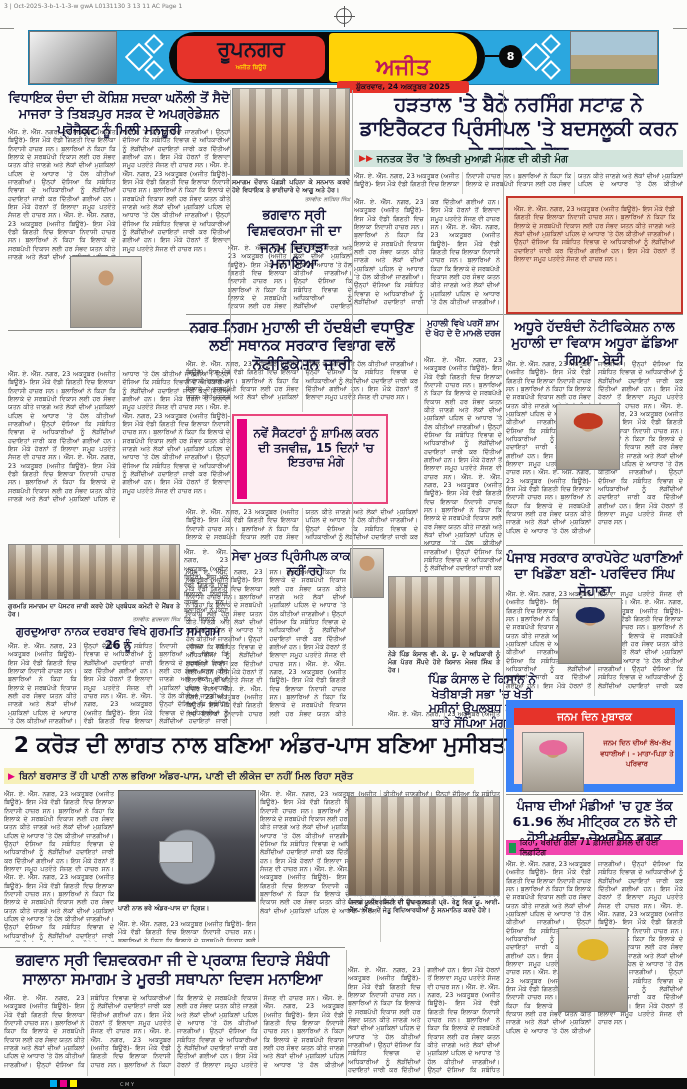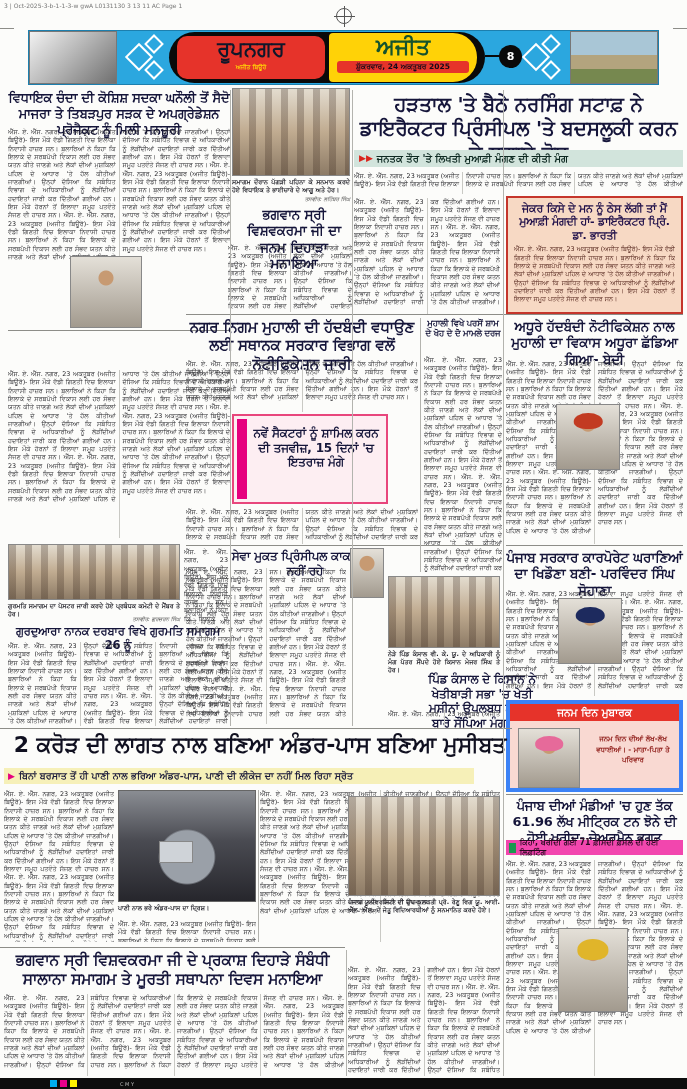--- a/index.html
+++ b/index.html
@@ -36,21 +36,21 @@
   .turban{position:absolute;left:50%;top:12%;width:46%;height:26%;transform:translateX(-50%);border-radius:50% 50% 42% 42%;}
   
   .vrule{width:1px;background:#b3b3ae;}
   .hrule{height:1px;background:#8d8d88;}
   
   .kicker{display:flex;align-items:center;gap:4px;font-weight:bold;}
   .arrow{color:#d9251d;font-size:9px;line-height:1;}
   .quote-box{background:#f7d9c4;border:2px solid #c5352b;padding:4px 6px;}
   .pink-box{background:#fdeef2;border:2px solid #e8467c;}
   .pink-bar{position:absolute;left:3px;top:3px;bottom:3px;width:10px;background:#e6007e;}
-  .bday{border:4px solid #3b82f6;background:#f9d9d2;}
+  .bday{border:8px solid #3b82f6;background:#f9d9d2;}
   .bday-head{background:#e6332a;color:#fff;font-weight:bold;font-size:10.5px;text-align:center;padding:2px 0;}
   .masthead-band{background:#2ba7df;border:1px solid #1c7fae;}
   .diamond{border:2px solid #fff;transform:rotate(45deg);position:absolute;}
   .tiny{font-size:6px;color:#777;}
 </style>
 </head>
 <body>
 
 <div id="page">
 
@@ -72,21 +72,21 @@
     <div class="diamond" style="left:497px;top:16px;width:16px;height:16px;"></div>
     <div class="diamond" style="left:515px;top:6px;width:10px;height:10px;"></div>
     <div class="diamond" style="left:515px;top:32px;width:10px;height:10px;"></div>
 
     <div class="abs" style="left:140px;top:1px;width:316px;height:51px;background:#0a0a0a;border-radius:26px;">
       <div class="abs" style="left:8px;top:4px;width:148px;height:43px;background:#e6332a;border-radius:10px;text-align:center;">
         <div style="font-size:21px;font-weight:bold;color:#0f172a;line-height:1.3;">ਰੂਪਨਗਰ</div>
         <div style="font-size:6px;color:#ffd207;font-weight:bold;">ਅਜੀਤ ਬਿਊਰੋ</div>
       </div>
       <div class="abs" style="left:160px;top:1px;width:148px;height:49px;background:#ffd207;border-radius:4px 24px 24px 4px;text-align:center;">
-        <div style="font-size:22px;font-weight:bold;color:#14532d;line-height:1.25;">ਅਜੀਤ</div>
+        <div style="font-size:22px;font-weight:bold;color:#be185d;line-height:1.25;margin-top:20px;">ਅਜੀਤ</div>
         <div style="margin:0 8px;background:#e6332a;border-radius:3px;font-size:7.5px;font-weight:bold;color:#14091a;padding:1px 0;">ਸ਼ੁੱਕਰਵਾਰ, 24 ਅਕਤੂਬਰ 2025</div>
       </div>
     </div>
     <div class="abs" style="left:456px;top:24px;width:30px;height:2px;background:#0a0a0a;"></div>
     <div class="abs" style="left:470px;top:14px;width:23px;height:23px;background:#0a0a0a;border-radius:50%;color:#fff;font-size:11px;font-weight:bold;text-align:center;line-height:23px;">8</div>
   </div>
 
   <div class="abs hl hl-md" style="left:8px;top:90px;width:222px;height:36px;">ਵਿਧਾਇਕ ਚੰਦਾ ਦੀ ਕੋਸ਼ਿਸ਼ ਸਦਕਾ ਘਨੌਲੀ ਤੋਂ ਸੈਦੋ ਮਾਜਰਾ ਤੇ ਤਿਬੜਪੁਰ ਸੜਕ ਦੇ ਅਪਗ੍ਰੇਡੇਸ਼ਨ ਪ੍ਰੋਜੈਕਟ ਨੂੰ ਮਿਲੀ ਮਨਜ਼ੂਰੀ</div>
   <div class="abs body cols2" style="left:8px;top:128px;width:222px;height:200px;">ਐੱਸ. ਏ. ਐੱਸ. ਨਗਰ, 23 ਅਕਤੂਬਰ (ਅਜੀਤ ਬਿਊਰੋ)- ਇਸ ਮੌਕੇ ਵੱਡੀ ਗਿਣਤੀ ਵਿਚ ਇਲਾਕਾ ਨਿਵਾਸੀ ਹਾਜ਼ਰ ਸਨ। ਬੁਲਾਰਿਆਂ ਨੇ ਕਿਹਾ ਕਿ ਇਲਾਕੇ ਦੇ ਸਰਬਪੱਖੀ ਵਿਕਾਸ ਲਈ ਹਰ ਸੰਭਵ ਯਤਨ ਕੀਤੇ ਜਾਣਗੇ ਅਤੇ ਲੋਕਾਂ ਦੀਆਂ ਮੁਸ਼ਕਿਲਾਂ ਪਹਿਲ ਦੇ ਆਧਾਰ 'ਤੇ ਹੱਲ ਕੀਤੀਆਂ ਜਾਣਗੀਆਂ। ਉਨ੍ਹਾਂ ਦੱਸਿਆ ਕਿ ਸਬੰਧਿਤ ਵਿਭਾਗ ਦੇ ਅਧਿਕਾਰੀਆਂ ਨੂੰ ਲੋੜੀਂਦੀਆਂ ਹਦਾਇਤਾਂ ਜਾਰੀ ਕਰ ਦਿੱਤੀਆਂ ਗਈਆਂ ਹਨ। ਇਸ ਮੌਕੇ ਹੋਰਨਾਂ ਤੋਂ ਇਲਾਵਾ ਸਮੂਹ ਪਤਵੰਤੇ ਸੱਜਣ ਵੀ ਹਾਜ਼ਰ ਸਨ। ਐੱਸ. ਏ. ਐੱਸ. ਨਗਰ, 23 ਅਕਤੂਬਰ (ਅਜੀਤ ਬਿਊਰੋ)- ਇਸ ਮੌਕੇ ਵੱਡੀ ਗਿਣਤੀ ਵਿਚ ਇਲਾਕਾ ਨਿਵਾਸੀ ਹਾਜ਼ਰ ਸਨ। ਬੁਲਾਰਿਆਂ ਨੇ ਕਿਹਾ ਕਿ ਇਲਾਕੇ ਦੇ ਸਰਬਪੱਖੀ ਵਿਕਾਸ ਲਈ ਹਰ ਸੰਭਵ ਯਤਨ ਕੀਤੇ ਜਾਣਗੇ ਅਤੇ ਲੋਕਾਂ ਦੀਆਂ ਮੁਸ਼ਕਿਲਾਂ ਪਹਿਲ ਦੇ ਆਧਾਰ 'ਤੇ ਹੱਲ ਕੀਤੀਆਂ ਜਾਣਗੀਆਂ। ਉਨ੍ਹਾਂ ਦੱਸਿਆ ਕਿ ਸਬੰਧਿਤ ਵਿਭਾਗ ਦੇ ਅਧਿਕਾਰੀਆਂ ਨੂੰ ਲੋੜੀਂਦੀਆਂ ਹਦਾਇਤਾਂ ਜਾਰੀ ਕਰ ਦਿੱਤੀਆਂ ਗਈਆਂ ਹਨ। ਇਸ ਮੌਕੇ ਹੋਰਨਾਂ ਤੋਂ ਇਲਾਵਾ ਸਮੂਹ ਪਤਵੰਤੇ ਸੱਜਣ ਵੀ ਹਾਜ਼ਰ ਸਨ। ਐੱਸ. ਏ. ਐੱਸ. ਨਗਰ, 23 ਅਕਤੂਬਰ (ਅਜੀਤ ਬਿਊਰੋ)- ਇਸ ਮੌਕੇ ਵੱਡੀ ਗਿਣਤੀ ਵਿਚ ਇਲਾਕਾ ਨਿਵਾਸੀ ਹਾਜ਼ਰ ਸਨ। ਬੁਲਾਰਿਆਂ ਨੇ ਕਿਹਾ ਕਿ ਇਲਾਕੇ ਦੇ ਸਰਬਪੱਖੀ ਵਿਕਾਸ ਲਈ ਹਰ ਸੰਭਵ ਯਤਨ ਕੀਤੇ ਜਾਣਗੇ ਅਤੇ ਲੋਕਾਂ ਦੀਆਂ ਮੁਸ਼ਕਿਲਾਂ ਪਹਿਲ ਦੇ ਆਧਾਰ 'ਤੇ ਹੱਲ ਕੀਤੀਆਂ ਜਾਣਗੀਆਂ। ਉਨ੍ਹਾਂ ਦੱਸਿਆ ਕਿ ਸਬੰਧਿਤ ਵਿਭਾਗ ਦੇ ਅਧਿਕਾਰੀਆਂ ਨੂੰ ਲੋੜੀਂਦੀਆਂ ਹਦਾਇਤਾਂ ਜਾਰੀ ਕਰ ਦਿੱਤੀਆਂ ਗਈਆਂ ਹਨ। ਇਸ ਮੌਕੇ ਹੋਰਨਾਂ ਤੋਂ ਇਲਾਵਾ ਸਮੂਹ ਪਤਵੰਤੇ ਸੱਜਣ ਵੀ ਹਾਜ਼ਰ ਸਨ।</div>
   <div class="abs portrait" style="left:70px;top:256px;width:72px;height:72px;"></div>
@@ -99,21 +99,20 @@
   <div class="abs body cols2" style="left:228px;top:244px;width:124px;height:68px;">ਐੱਸ. ਏ. ਐੱਸ. ਨਗਰ, 23 ਅਕਤੂਬਰ (ਅਜੀਤ ਬਿਊਰੋ)- ਇਸ ਮੌਕੇ ਵੱਡੀ ਗਿਣਤੀ ਵਿਚ ਇਲਾਕਾ ਨਿਵਾਸੀ ਹਾਜ਼ਰ ਸਨ। ਬੁਲਾਰਿਆਂ ਨੇ ਕਿਹਾ ਕਿ ਇਲਾਕੇ ਦੇ ਸਰਬਪੱਖੀ ਵਿਕਾਸ ਲਈ ਹਰ ਸੰਭਵ ਯਤਨ ਕੀਤੇ ਜਾਣਗੇ ਅਤੇ ਲੋਕਾਂ ਦੀਆਂ ਮੁਸ਼ਕਿਲਾਂ ਪਹਿਲ ਦੇ ਆਧਾਰ 'ਤੇ ਹੱਲ ਕੀਤੀਆਂ ਜਾਣਗੀਆਂ। ਉਨ੍ਹਾਂ ਦੱਸਿਆ ਕਿ ਸਬੰਧਿਤ ਵਿਭਾਗ ਦੇ ਅਧਿਕਾਰੀਆਂ ਨੂੰ ਲੋੜੀਂਦੀਆਂ ਹਦਾਇਤਾਂ ਜਾਰੀ ਕਰ ਦਿੱਤੀਆਂ ਗਈਆਂ ਹਨ। ਇਸ ਮੌਕੇ ਹੋਰਨਾਂ ਤੋਂ ਇਲਾਵਾ ਸਮੂਹ ਪਤਵੰਤੇ ਸੱਜਣ ਵੀ ਹਾਜ਼ਰ ਸਨ।</div>
 
   <div class="abs hl hl-xl" style="left:354px;top:92px;width:329px;height:54px;">ਹੜਤਾਲ 'ਤੇ ਬੈਠੇ ਨਰਸਿੰਗ ਸਟਾਫ਼ ਨੇ ਡਾਇਰੈਕਟਰ ਪ੍ਰਿੰਸੀਪਲ 'ਤੇ ਬਦਸਲੂਕੀ ਕਰਨ ਦੇ ਲਗਾਏ ਦੋਸ਼</div>
   <div class="abs kicker" style="left:354px;top:150px;width:329px;height:17px;background:#d2e4dc;padding:0 5px;font-size:10px;color:#0e2a22;">
     <span class="arrow">▶▶</span>
     <span>ਜਨਤਕ ਤੌਰ 'ਤੇ ਲਿਖਤੀ ਮੁਆਫ਼ੀ ਮੰਗਣ ਦੀ ਕੀਤੀ ਮੰਗ</span>
   </div>
   <div class="abs body cols3" style="left:354px;top:172px;width:329px;height:22px;">ਐੱਸ. ਏ. ਐੱਸ. ਨਗਰ, 23 ਅਕਤੂਬਰ (ਅਜੀਤ ਬਿਊਰੋ)- ਇਸ ਮੌਕੇ ਵੱਡੀ ਗਿਣਤੀ ਵਿਚ ਇਲਾਕਾ ਨਿਵਾਸੀ ਹਾਜ਼ਰ ਸਨ। ਬੁਲਾਰਿਆਂ ਨੇ ਕਿਹਾ ਕਿ ਇਲਾਕੇ ਦੇ ਸਰਬਪੱਖੀ ਵਿਕਾਸ ਲਈ ਹਰ ਸੰਭਵ ਯਤਨ ਕੀਤੇ ਜਾਣਗੇ ਅਤੇ ਲੋਕਾਂ ਦੀਆਂ ਮੁਸ਼ਕਿਲਾਂ ਪਹਿਲ ਦੇ ਆਧਾਰ 'ਤੇ ਹੱਲ ਕੀਤੀਆਂ ਜਾਣਗੀਆਂ। ਉਨ੍ਹਾਂ ਦੱਸਿਆ ਕਿ ਸਬੰਧਿਤ ਵਿਭਾਗ ਦੇ ਅਧਿਕਾਰੀਆਂ ਨੂੰ ਲੋੜੀਂਦੀਆਂ ਹਦਾਇਤਾਂ ਜਾਰੀ ਕਰ ਦਿੱਤੀਆਂ ਗਈਆਂ ਹਨ। ਇਸ ਮੌਕੇ ਹੋਰਨਾਂ ਤੋਂ ਇਲਾਵਾ ਸਮੂਹ ਪਤਵੰਤੇ ਸੱਜਣ ਵੀ ਹਾਜ਼ਰ ਸਨ।</div>
   <div class="abs body cols2" style="left:354px;top:198px;width:146px;height:116px;">ਐੱਸ. ਏ. ਐੱਸ. ਨਗਰ, 23 ਅਕਤੂਬਰ (ਅਜੀਤ ਬਿਊਰੋ)- ਇਸ ਮੌਕੇ ਵੱਡੀ ਗਿਣਤੀ ਵਿਚ ਇਲਾਕਾ ਨਿਵਾਸੀ ਹਾਜ਼ਰ ਸਨ। ਬੁਲਾਰਿਆਂ ਨੇ ਕਿਹਾ ਕਿ ਇਲਾਕੇ ਦੇ ਸਰਬਪੱਖੀ ਵਿਕਾਸ ਲਈ ਹਰ ਸੰਭਵ ਯਤਨ ਕੀਤੇ ਜਾਣਗੇ ਅਤੇ ਲੋਕਾਂ ਦੀਆਂ ਮੁਸ਼ਕਿਲਾਂ ਪਹਿਲ ਦੇ ਆਧਾਰ 'ਤੇ ਹੱਲ ਕੀਤੀਆਂ ਜਾਣਗੀਆਂ। ਉਨ੍ਹਾਂ ਦੱਸਿਆ ਕਿ ਸਬੰਧਿਤ ਵਿਭਾਗ ਦੇ ਅਧਿਕਾਰੀਆਂ ਨੂੰ ਲੋੜੀਂਦੀਆਂ ਹਦਾਇਤਾਂ ਜਾਰੀ ਕਰ ਦਿੱਤੀਆਂ ਗਈਆਂ ਹਨ। ਇਸ ਮੌਕੇ ਹੋਰਨਾਂ ਤੋਂ ਇਲਾਵਾ ਸਮੂਹ ਪਤਵੰਤੇ ਸੱਜਣ ਵੀ ਹਾਜ਼ਰ ਸਨ। ਐੱਸ. ਏ. ਐੱਸ. ਨਗਰ, 23 ਅਕਤੂਬਰ (ਅਜੀਤ ਬਿਊਰੋ)- ਇਸ ਮੌਕੇ ਵੱਡੀ ਗਿਣਤੀ ਵਿਚ ਇਲਾਕਾ ਨਿਵਾਸੀ ਹਾਜ਼ਰ ਸਨ। ਬੁਲਾਰਿਆਂ ਨੇ ਕਿਹਾ ਕਿ ਇਲਾਕੇ ਦੇ ਸਰਬਪੱਖੀ ਵਿਕਾਸ ਲਈ ਹਰ ਸੰਭਵ ਯਤਨ ਕੀਤੇ ਜਾਣਗੇ ਅਤੇ ਲੋਕਾਂ ਦੀਆਂ ਮੁਸ਼ਕਿਲਾਂ ਪਹਿਲ ਦੇ ਆਧਾਰ 'ਤੇ ਹੱਲ ਕੀਤੀਆਂ ਜਾਣਗੀਆਂ। ਉਨ੍ਹਾਂ ਦੱਸਿਆ ਕਿ ਸਬੰਧਿਤ ਵਿਭਾਗ ਦੇ ਅਧਿਕਾਰੀਆਂ ਨੂੰ ਲੋੜੀਂਦੀਆਂ ਹਦਾਇਤਾਂ ਜਾਰੀ ਕਰ ਦਿੱਤੀਆਂ ਗਈਆਂ ਹਨ। ਇਸ ਮੌਕੇ ਹੋਰਨਾਂ ਤੋਂ ਇਲਾਵਾ ਸਮੂਹ ਪਤਵੰਤੇ ਸੱਜਣ ਵੀ ਹਾਜ਼ਰ ਸਨ।</div>
   <div class="abs quote-box" style="left:506px;top:196px;width:177px;height:118px;">
-    <div class="hl" style="font-size:11px;color:#20104a;">ਜੇਕਰ ਕਿਸੇ ਦੇ ਮਨ ਨੂੰ ਠੇਸ ਲੱਗੀ ਤਾਂ ਮੈਂ ਮੁਆਫ਼ੀ ਮੰਗਦੀ ਹਾਂ- ਡਾਇਰੈਕਟਰ ਪ੍ਰਿੰ. ਡਾ. ਭਾਰਤੀ</div>
     <div class="body" style="height:62px;margin-top:3px;color:#4a1a12;">ਐੱਸ. ਏ. ਐੱਸ. ਨਗਰ, 23 ਅਕਤੂਬਰ (ਅਜੀਤ ਬਿਊਰੋ)- ਇਸ ਮੌਕੇ ਵੱਡੀ ਗਿਣਤੀ ਵਿਚ ਇਲਾਕਾ ਨਿਵਾਸੀ ਹਾਜ਼ਰ ਸਨ। ਬੁਲਾਰਿਆਂ ਨੇ ਕਿਹਾ ਕਿ ਇਲਾਕੇ ਦੇ ਸਰਬਪੱਖੀ ਵਿਕਾਸ ਲਈ ਹਰ ਸੰਭਵ ਯਤਨ ਕੀਤੇ ਜਾਣਗੇ ਅਤੇ ਲੋਕਾਂ ਦੀਆਂ ਮੁਸ਼ਕਿਲਾਂ ਪਹਿਲ ਦੇ ਆਧਾਰ 'ਤੇ ਹੱਲ ਕੀਤੀਆਂ ਜਾਣਗੀਆਂ। ਉਨ੍ਹਾਂ ਦੱਸਿਆ ਕਿ ਸਬੰਧਿਤ ਵਿਭਾਗ ਦੇ ਅਧਿਕਾਰੀਆਂ ਨੂੰ ਲੋੜੀਂਦੀਆਂ ਹਦਾਇਤਾਂ ਜਾਰੀ ਕਰ ਦਿੱਤੀਆਂ ਗਈਆਂ ਹਨ। ਇਸ ਮੌਕੇ ਹੋਰਨਾਂ ਤੋਂ ਇਲਾਵਾ ਸਮੂਹ ਪਤਵੰਤੇ ਸੱਜਣ ਵੀ ਹਾਜ਼ਰ ਸਨ।</div>
   </div>
 
   <div class="abs hrule" style="left:186px;top:314px;width:497px;"></div>
 
   <div class="abs hrule" style="left:8px;top:330px;width:222px;"></div>
   <div class="abs body cols2" style="left:8px;top:370px;width:222px;height:168px;">ਐੱਸ. ਏ. ਐੱਸ. ਨਗਰ, 23 ਅਕਤੂਬਰ (ਅਜੀਤ ਬਿਊਰੋ)- ਇਸ ਮੌਕੇ ਵੱਡੀ ਗਿਣਤੀ ਵਿਚ ਇਲਾਕਾ ਨਿਵਾਸੀ ਹਾਜ਼ਰ ਸਨ। ਬੁਲਾਰਿਆਂ ਨੇ ਕਿਹਾ ਕਿ ਇਲਾਕੇ ਦੇ ਸਰਬਪੱਖੀ ਵਿਕਾਸ ਲਈ ਹਰ ਸੰਭਵ ਯਤਨ ਕੀਤੇ ਜਾਣਗੇ ਅਤੇ ਲੋਕਾਂ ਦੀਆਂ ਮੁਸ਼ਕਿਲਾਂ ਪਹਿਲ ਦੇ ਆਧਾਰ 'ਤੇ ਹੱਲ ਕੀਤੀਆਂ ਜਾਣਗੀਆਂ। ਉਨ੍ਹਾਂ ਦੱਸਿਆ ਕਿ ਸਬੰਧਿਤ ਵਿਭਾਗ ਦੇ ਅਧਿਕਾਰੀਆਂ ਨੂੰ ਲੋੜੀਂਦੀਆਂ ਹਦਾਇਤਾਂ ਜਾਰੀ ਕਰ ਦਿੱਤੀਆਂ ਗਈਆਂ ਹਨ। ਇਸ ਮੌਕੇ ਹੋਰਨਾਂ ਤੋਂ ਇਲਾਵਾ ਸਮੂਹ ਪਤਵੰਤੇ ਸੱਜਣ ਵੀ ਹਾਜ਼ਰ ਸਨ। ਐੱਸ. ਏ. ਐੱਸ. ਨਗਰ, 23 ਅਕਤੂਬਰ (ਅਜੀਤ ਬਿਊਰੋ)- ਇਸ ਮੌਕੇ ਵੱਡੀ ਗਿਣਤੀ ਵਿਚ ਇਲਾਕਾ ਨਿਵਾਸੀ ਹਾਜ਼ਰ ਸਨ। ਬੁਲਾਰਿਆਂ ਨੇ ਕਿਹਾ ਕਿ ਇਲਾਕੇ ਦੇ ਸਰਬਪੱਖੀ ਵਿਕਾਸ ਲਈ ਹਰ ਸੰਭਵ ਯਤਨ ਕੀਤੇ ਜਾਣਗੇ ਅਤੇ ਲੋਕਾਂ ਦੀਆਂ ਮੁਸ਼ਕਿਲਾਂ ਪਹਿਲ ਦੇ ਆਧਾਰ 'ਤੇ ਹੱਲ ਕੀਤੀਆਂ ਜਾਣਗੀਆਂ। ਉਨ੍ਹਾਂ ਦੱਸਿਆ ਕਿ ਸਬੰਧਿਤ ਵਿਭਾਗ ਦੇ ਅਧਿਕਾਰੀਆਂ ਨੂੰ ਲੋੜੀਂਦੀਆਂ ਹਦਾਇਤਾਂ ਜਾਰੀ ਕਰ ਦਿੱਤੀਆਂ ਗਈਆਂ ਹਨ। ਇਸ ਮੌਕੇ ਹੋਰਨਾਂ ਤੋਂ ਇਲਾਵਾ ਸਮੂਹ ਪਤਵੰਤੇ ਸੱਜਣ ਵੀ ਹਾਜ਼ਰ ਸਨ। ਐੱਸ. ਏ. ਐੱਸ. ਨਗਰ, 23 ਅਕਤੂਬਰ (ਅਜੀਤ ਬਿਊਰੋ)- ਇਸ ਮੌਕੇ ਵੱਡੀ ਗਿਣਤੀ ਵਿਚ ਇਲਾਕਾ ਨਿਵਾਸੀ ਹਾਜ਼ਰ ਸਨ। ਬੁਲਾਰਿਆਂ ਨੇ ਕਿਹਾ ਕਿ ਇਲਾਕੇ ਦੇ ਸਰਬਪੱਖੀ ਵਿਕਾਸ ਲਈ ਹਰ ਸੰਭਵ ਯਤਨ ਕੀਤੇ ਜਾਣਗੇ ਅਤੇ ਲੋਕਾਂ ਦੀਆਂ ਮੁਸ਼ਕਿਲਾਂ ਪਹਿਲ ਦੇ ਆਧਾਰ 'ਤੇ ਹੱਲ ਕੀਤੀਆਂ ਜਾਣਗੀਆਂ। ਉਨ੍ਹਾਂ ਦੱਸਿਆ ਕਿ ਸਬੰਧਿਤ ਵਿਭਾਗ ਦੇ ਅਧਿਕਾਰੀਆਂ ਨੂੰ ਲੋੜੀਂਦੀਆਂ ਹਦਾਇਤਾਂ ਜਾਰੀ ਕਰ ਦਿੱਤੀਆਂ ਗਈਆਂ ਹਨ। ਇਸ ਮੌਕੇ ਹੋਰਨਾਂ ਤੋਂ ਇਲਾਵਾ ਸਮੂਹ ਪਤਵੰਤੇ ਸੱਜਣ ਵੀ ਹਾਜ਼ਰ ਸਨ।</div>
 
   <div class="abs hl hl-lg" style="left:186px;top:318px;width:232px;height:40px;">ਨਗਰ ਨਿਗਮ ਮੁਹਾਲੀ ਦੀ ਹੱਦਬੰਦੀ ਵਧਾਉਣ ਲਈ ਸਥਾਨਕ ਸਰਕਾਰ ਵਿਭਾਗ ਵਲੋਂ ਨੋਟੀਫਿਕੇਸ਼ਨ ਜਾਰੀ</div>
   <div class="abs body cols2" style="left:186px;top:360px;width:232px;height:52px;">ਐੱਸ. ਏ. ਐੱਸ. ਨਗਰ, 23 ਅਕਤੂਬਰ (ਅਜੀਤ ਬਿਊਰੋ)- ਇਸ ਮੌਕੇ ਵੱਡੀ ਗਿਣਤੀ ਵਿਚ ਇਲਾਕਾ ਨਿਵਾਸੀ ਹਾਜ਼ਰ ਸਨ। ਬੁਲਾਰਿਆਂ ਨੇ ਕਿਹਾ ਕਿ ਇਲਾਕੇ ਦੇ ਸਰਬਪੱਖੀ ਵਿਕਾਸ ਲਈ ਹਰ ਸੰਭਵ ਯਤਨ ਕੀਤੇ ਜਾਣਗੇ ਅਤੇ ਲੋਕਾਂ ਦੀਆਂ ਮੁਸ਼ਕਿਲਾਂ ਪਹਿਲ ਦੇ ਆਧਾਰ 'ਤੇ ਹੱਲ ਕੀਤੀਆਂ ਜਾਣਗੀਆਂ। ਉਨ੍ਹਾਂ ਦੱਸਿਆ ਕਿ ਸਬੰਧਿਤ ਵਿਭਾਗ ਦੇ ਅਧਿਕਾਰੀਆਂ ਨੂੰ ਲੋੜੀਂਦੀਆਂ ਹਦਾਇਤਾਂ ਜਾਰੀ ਕਰ ਦਿੱਤੀਆਂ ਗਈਆਂ ਹਨ। ਇਸ ਮੌਕੇ ਹੋਰਨਾਂ ਤੋਂ ਇਲਾਵਾ ਸਮੂਹ ਪਤਵੰਤੇ ਸੱਜਣ ਵੀ ਹਾਜ਼ਰ ਸਨ।</div>

